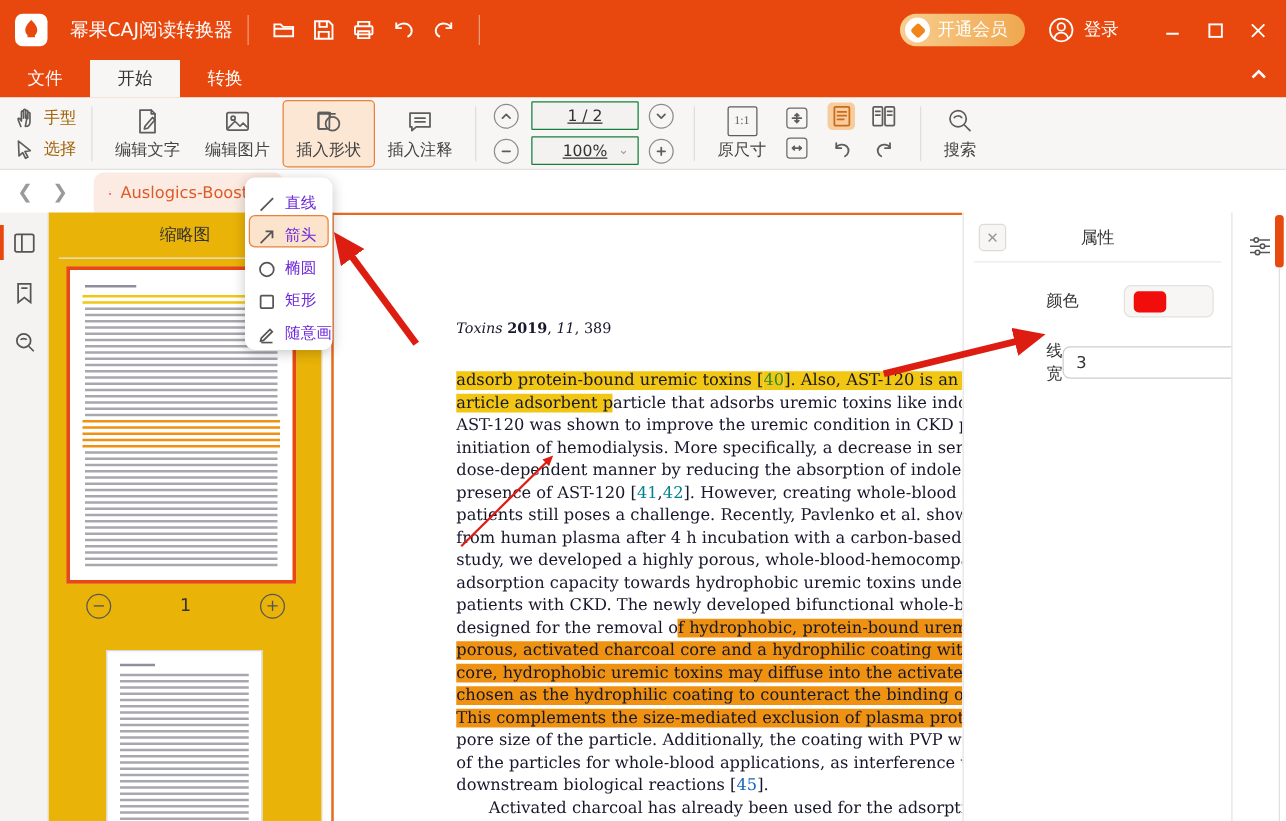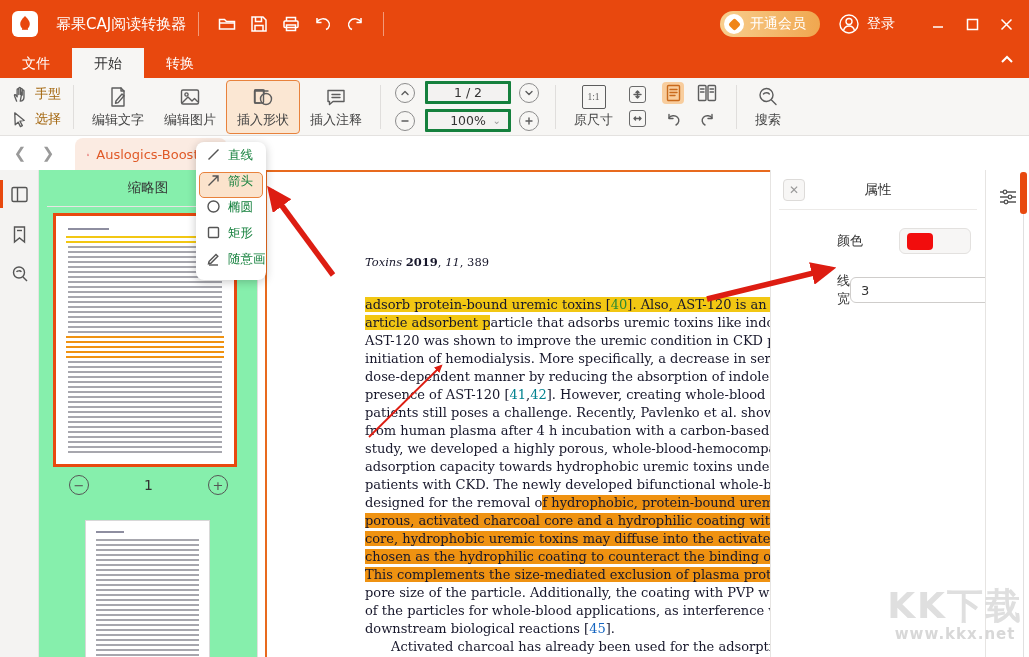--- a/index.html
+++ b/index.html
@@ -31,40 +31,40 @@
   
   .ribbon { position:absolute; left:0; top:78px; width:1029px; height:58px; background:#F7F6F4; border-bottom:1px solid #E4E2E0; display:flex; align-items:center; padding:0 6px; }
   .ribbon svg { stroke:#5D5D5D; fill:none; stroke-width:1.4; stroke-linecap:round; stroke-linejoin:round; }
   .rsep { width:1px; height:44px; background:#E0DEDC; margin:0 8px; flex:0 0 auto; }
   .two-rows { display:flex; flex-direction:column; justify-content:center; gap:6px; padding:0 4px; }
   .row-tool { display:flex; align-items:center; gap:6px; font-size:13px; color:#a16207; cursor:pointer; }
   .tool-col { display:flex; flex-direction:column; align-items:center; justify-content:center; gap:2px; padding:4px 10px; font-size:13px; color:#444; cursor:pointer; border-radius:4px;font-family:Liberation Serif, serif; }
   .tool-col.active { background:#FBE7D3; border:1.5px solid #E8823C; }
   .nav-grid { display:grid; grid-template-columns:22px 86px 22px; grid-auto-rows:24px; gap:4px 8px; align-items:center; padding:0 6px; }
   .circ-btn { width:20px; height:20px; border:1.2px solid #8C8C8C; border-radius:50%; display:flex; align-items:center; justify-content:center; color:#666; font-size:12px; cursor:pointer; }
-  .field { height:23px; background:#F3F2F1; border:3px solid #15803d; border-radius:1px; display:flex; align-items:center; justify-content:center; font-size:12.5px; color:#333; cursor:pointer; position:relative; }
+  .field { height:23px; background:#F3F2F1; border:1px solid #15803d; border-radius:1px; display:flex; align-items:center; justify-content:center; font-size:12.5px; color:#333; cursor:pointer; position:relative;text-decoration:underline; }
   .field .chev { position:absolute; right:7px; color:#999; font-size:10px; }
   .fit-col { display:flex; flex-direction:column; gap:7px; padding:0 6px; }
   .sq-btn { width:17px; height:17px; border:1.3px solid #6a6a6a; border-radius:3px; display:flex; align-items:center; justify-content:center; color:#6a6a6a; font-size:9px; cursor:pointer; }
   .view-grid { display:grid; grid-template-columns:26px 26px; grid-auto-rows:24px; gap:4px 8px; align-items:center; justify-items:center; padding:0 8px; }
   .pgicon { width:22px; height:22px; display:flex; align-items:center; justify-content:center; border-radius:4px; cursor:pointer; }
   .pgicon.active { background:#F8CD9D; }
 
   
   .navrow { position:absolute; left:0; top:136px; width:1029px; height:34px; background:#fff; }
   .nav-arrow { position:absolute; top:7px; width:20px; height:20px; color:#9a9a9a; font-size:15px; display:flex; align-items:center; justify-content:center; cursor:pointer; }
   .doc-tab { position:absolute; left:75px; top:2px; height:32px; width:152px; background:#FBEBE2; border-radius:8px 8px 0 0; display:flex; align-items:center; gap:7px; padding:0 12px; color:#E05A28; font-size:13px; white-space:nowrap; overflow:hidden; cursor:pointer; }
 
   
   .leftstrip { position:absolute; left:0; top:170px; width:39px; height:487px; background:#F4F3F2; border-right:1px solid #E6E4E2; }
   .ls-item { position:relative; width:39px; height:40px; display:flex; align-items:center; justify-content:center; cursor:pointer; }
   .ls-item svg { stroke:#555; fill:none; stroke-width:1.4; }
   .ls-item.active:before { content:""; position:absolute; left:0; top:6px; width:3px; height:28px; background:#E8480E; }
 
-  .thumbpanel { position:absolute; left:39px; top:170px; width:219px; height:487px; background:#86efac; border-right:1px solid #E3E1DF; overflow:hidden; }
+  .thumbpanel { position:absolute; left:39px; top:170px; width:219px; height:487px; background:#eab308; border-right:1px solid #E3E1DF; overflow:hidden; }
   .tp-title { text-align:center; font-size:13.5px; color:#333; padding-top:9px; }
   .tp-divider { margin:9px 8px 0 8px; border-bottom:1px solid #E8E6E4; }
   .thumb1 { position:absolute; left:14px; top:43px; width:184px; height:254px; background:#fff; border:3px solid #E8490F; padding:12px 10px; }
   .thumb2 { position:absolute; left:46px; top:350px; width:125px; height:140px; background:#fff; border:1px solid #D8D8D8; padding:10px 8px; }
   .trow { height:2px; background:#A7A7AE; margin:0 2px 3px 2px; }
   .trow.head { width:26%; background:#8E8EA0; margin-bottom:6px; }
   .trow.y { background:#F2C713; margin-left:0; margin-right:0; }
   .trow.o { background:#EF9211; margin-left:0; margin-right:0; }
   .tp-pager { position:absolute; left:0; top:305px; width:219px; display:flex; align-items:center; justify-content:space-between; padding:0 30px; }
   .pager-btn { width:20px; height:20px; border:1.4px solid #555; border-radius:50%; color:#555; font-size:13px; display:flex; align-items:center; justify-content:center; cursor:pointer; }
@@ -79,21 +79,21 @@
   .doc-line { font-family:"DejaVu Serif","Liberation Serif",serif; font-size:13px; line-height:18px; height:18px; color:#17172B; white-space:nowrap; overflow:visible; }
   .doc-line.indent { padding-left:26px; }
   .hl-y { background:#F2C713; }
   .hl-o { background:#EF9211; }
   .ref-g { color:#2E8B33; }
   .ref-t { color:#00838F; }
   .ref-b { color:#1565C0; }
 
   
   .shape-menu { position:absolute; left:196px; top:142px; width:70px; background:#fff; border-radius:8px; box-shadow:0 2px 10px rgba(0,0,0,.22); padding:4px 3px; z-index:50; }
-  .sm-item { display:flex; align-items:flex-start; gap:7px; height:26px; padding:0 6px; font-size:12.5px; color:#15803d; border-radius:5px; border:1.5px solid transparent; cursor:pointer; white-space:nowrap; }
+  .sm-item { display:flex; align-items:flex-end; gap:7px; height:26px; padding:0 6px; font-size:12.5px; color:#6d28d9; border-radius:5px; border:1.5px solid transparent; cursor:pointer; white-space:nowrap; }
   .sm-item.active { background:#FBE3CC; border-color:#E8823C; }
   .sm-item svg { stroke:#555; fill:none; stroke-width:1.4; flex:0 0 auto; }
 
   
   .propspanel { position:absolute; left:770px; top:170px; width:215px; height:487px; background:#fff; border-left:1px solid #E6E4E2; }
   .pp-head { position:relative; height:40px; display:flex; align-items:center; justify-content:center; border-bottom:1px solid #ECEAE8; margin:0 8px; }
   .pp-close { position:absolute; left:4px; top:9px; width:22px; height:22px; border:1px solid #DDDBD9; background:#F7F6F5; border-radius:4px; color:#999; font-size:12px; display:flex; align-items:center; justify-content:center; cursor:pointer; }
   .pp-title { font-size:13.5px; color:#333; }
   .pp-row { display:flex; align-items:center; margin:18px 14px 0 22px; }
   .pp-label { width:62px; font-size:13px; color:#333;margin-left:44px; }
@@ -548,18 +548,14 @@
     <defs>
       <marker id="ah" markerWidth="4.6" markerHeight="4.2" refX="3.4" refY="2.1" orient="auto" markerUnits="strokeWidth">
         <polygon points="0 0, 4.6 2.1, 0 4.2" fill="#DD1D12"></polygon>
       </marker>
     </defs>
     <line x1="333" y1="275" x2="271" y2="191" stroke="#DD1D12" stroke-width="5.5" marker-end="url(#ah)"></line>
     <line x1="369" y1="437" x2="441" y2="366" stroke="#DD1D12" stroke-width="1.8" marker-end="url(#ah)"></line>
     <line x1="707" y1="299" x2="830" y2="269" stroke="#DD1D12" stroke-width="5.5" marker-end="url(#ah)"></line>
   </svg>
 
-  <div class="watermark">
-    <div class="wm1">KK下载</div>
-    <div class="wm2">www.kkx.net</div>
-  </div>
 
 </div>
 
 </body></html>

